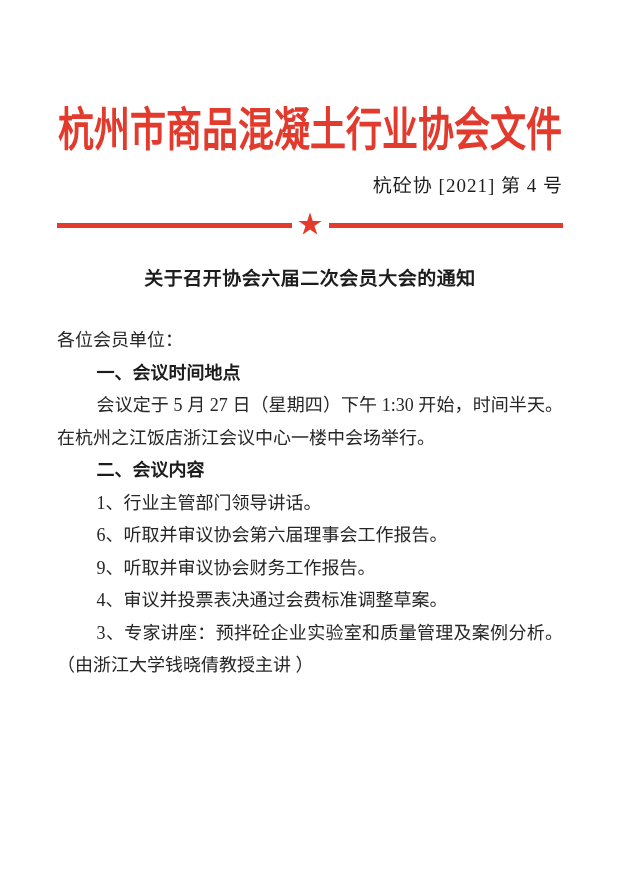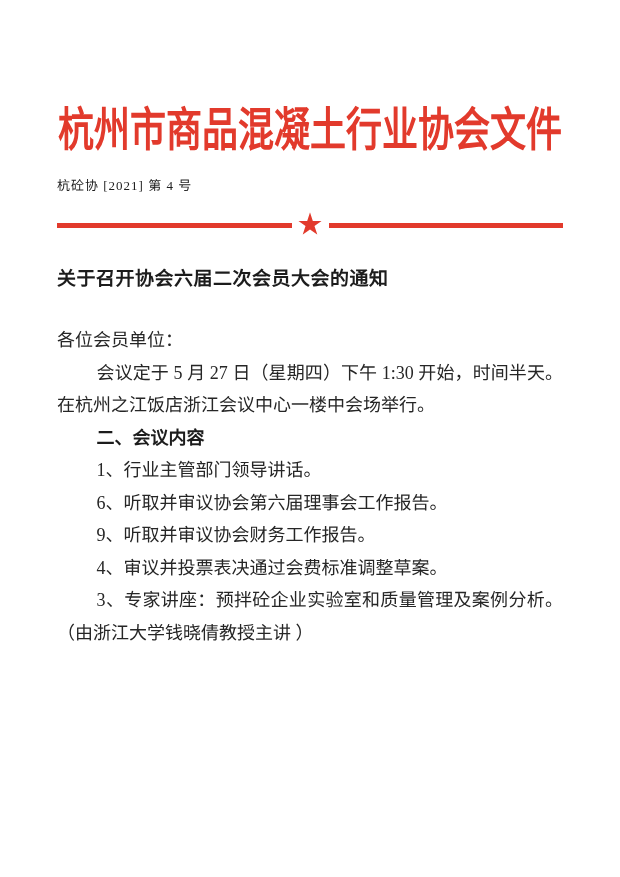--- a/index.html
+++ b/index.html
@@ -28,22 +28,22 @@
     font-weight: bold;
     line-height: 40px;
     white-space: nowrap;
     transform: scaleY(1.3);
     transform-origin: center;
     letter-spacing: 0px;
   }
 
   .doc-number {
     margin-top: 26px;
-    text-align: left;
-    font-size: 13px;
+    text-align: right;
+    font-size: 19px;
     line-height: 20px;
     color: #1d1d1d;
     letter-spacing: 1px;
   }
 
   .divider {
     margin-top: 16px;
     display: flex;
     align-items: center;
   }
@@ -54,20 +54,21 @@
   }
   .divider .star {
     color: var(--accent-red);
     font-size: 25px;
     line-height: 26px;
     margin: 0 6px;
   }
 
   .doc-title {
     margin-top: 28px;
+    text-align: center;
     font-size: 19px;
     font-weight: bold;
     line-height: 26px;
     color: #1c1c1c;
     letter-spacing: 0.5px;
   }
 
   .body {
     margin-top: 32px;
     font-size: 18px;
@@ -94,20 +95,21 @@
       <span class="star">★</span>
       <span class="line"></span>
     </div>
 
     <div class="doc-title">关于召开协会六届二次会员大会的通知</div>
 
     <div class="body">
       <p>各位会员单位：</p>
 
 
+      <p class="sec-heading">一、会议时间地点</p>
 
       <p class="indent">会议定于 5 月 27 日（星期四）下午 1:30 开始，时间半天。在杭州之江饭店浙江会议中心一楼中会场举行。</p>
 
 
       <p class="sec-heading">二、会议内容</p>
 
       <p class="indent">1、行业主管部门领导讲话。</p>
 
       <p class="indent">6、听取并审议协会第六届理事会工作报告。</p>
 

